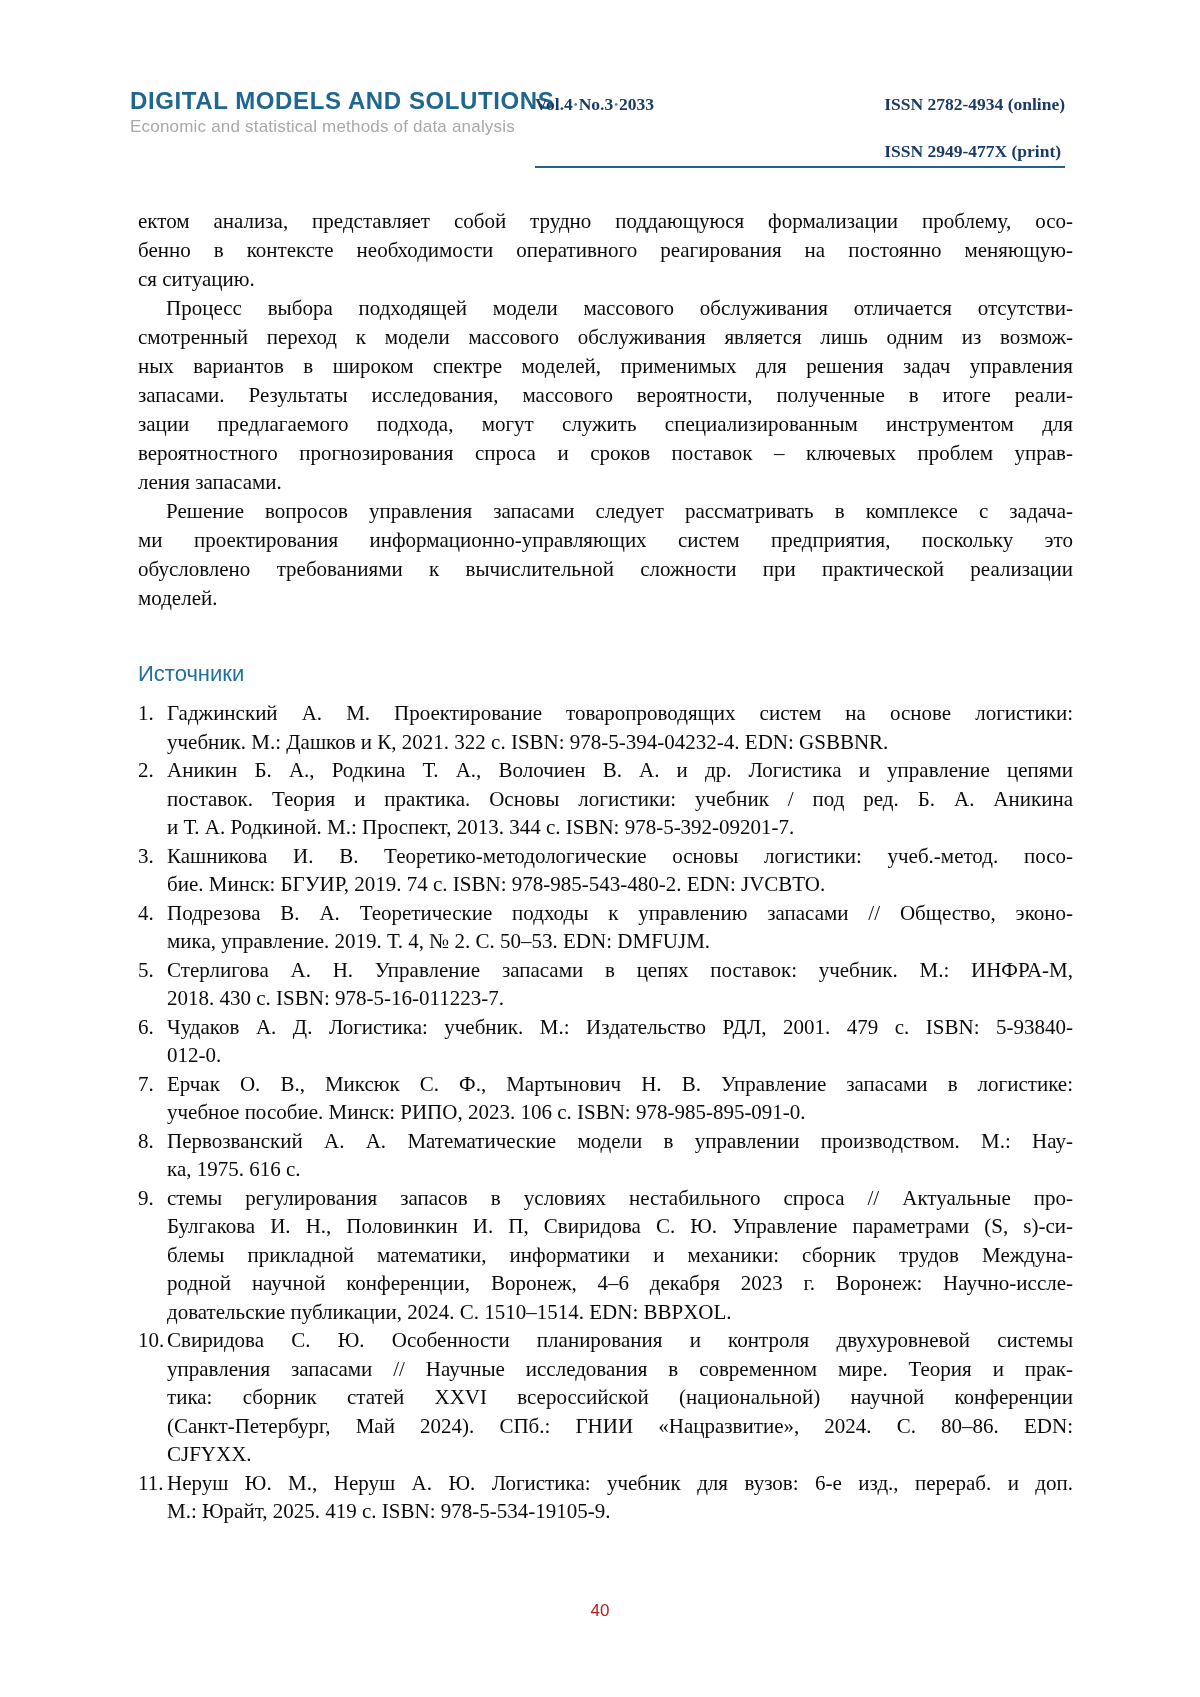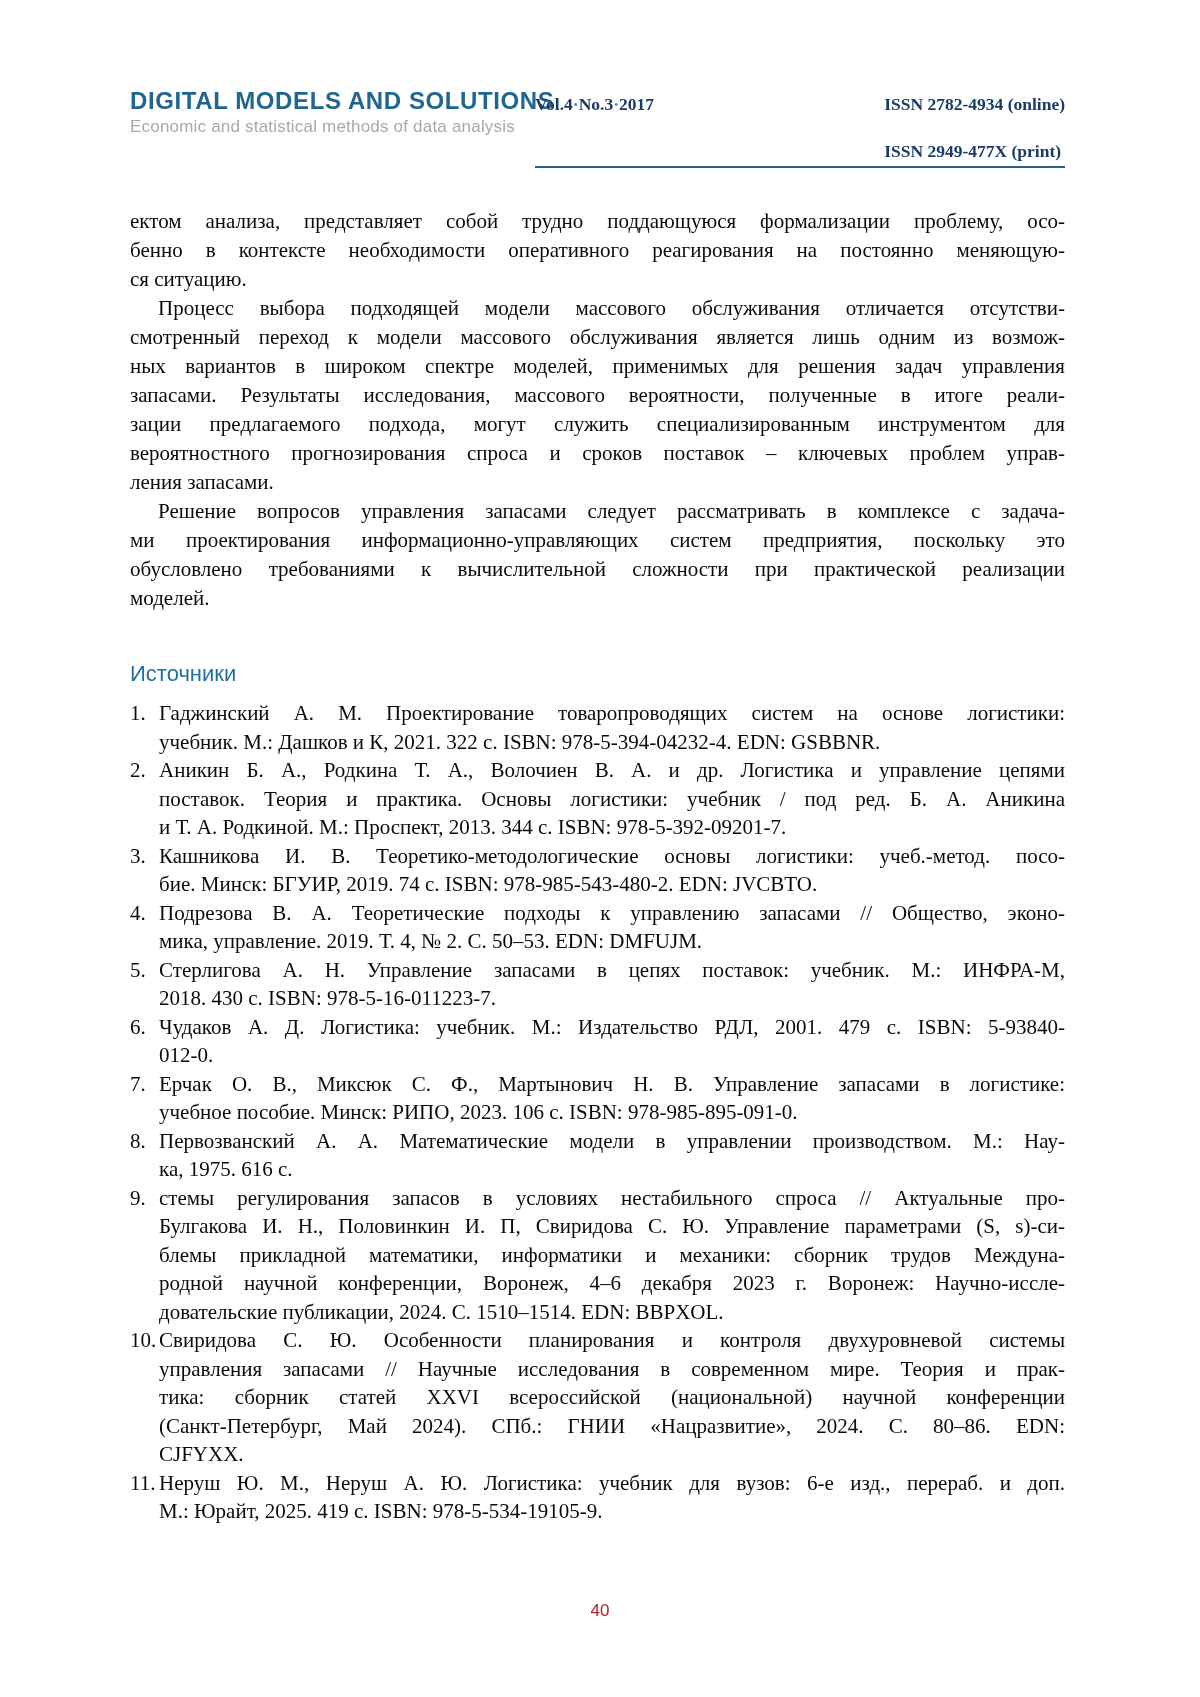--- a/index.html
+++ b/index.html
@@ -24,21 +24,21 @@
   }
   .header-meta{
     position:absolute;left:535px;top:94px;width:530px;
     display:flex;justify-content:space-between;align-items:baseline;
     border-bottom:2px solid var(--rule);padding-bottom:4px;
     font-weight:bold;font-size:17.5px;color:var(--navy);white-space:nowrap;
   }
   .vol-info .dot{font-size:11px;color:#4A85B5;vertical-align:2px;padding:0 1px;}
   .issn-group{display:flex;gap:26px;flex-direction:column;}
   
-  .content{position:absolute;left:130px;top:207px;width:935px;}
+  .content{position:absolute;left:138px;top:207px;width:935px;}
   .paragraph{font-size:21px;line-height:29px;}
   .line{text-align:justify;text-align-last:justify;}
   .line.last{text-align-last:left;}
   .line.indent{padding-left:28px;}
   .sources-heading{
     font-family:"Liberation Sans",sans-serif;font-weight:normal;
     font-size:22px;line-height:24px;color:var(--heading);
     margin:49px 0 13px 0;
   }
   .ref-item{
@@ -56,21 +56,21 @@
 <body>
 
 <div class="page">
 
   <header>
     <div class="header-left">
       <div class="journal-title">DIGITAL MODELS AND SOLUTIONS</div>
       <div class="journal-subtitle">Economic and statistical methods of data analysis</div>
     </div>
     <div class="header-meta">
-      <span class="vol-info"><span>Vol.4</span><span class="dot">•</span><span>No.3</span><span class="dot">•</span><span>2017</span></span>
+      <span class="vol-info"><span>Vol.4</span><span class="dot">•</span><span>No.3</span><span class="dot">•</span><span>2033</span></span>
       <span class="issn-group">
         <span>ISSN 2782-4934 (online)</span>
         <span>ISSN 2949-477X (print)</span>
       </span>
     </div>
   </header>
 
   <main class="content">
     <section id="paragraphs">
         <div class="paragraph">

